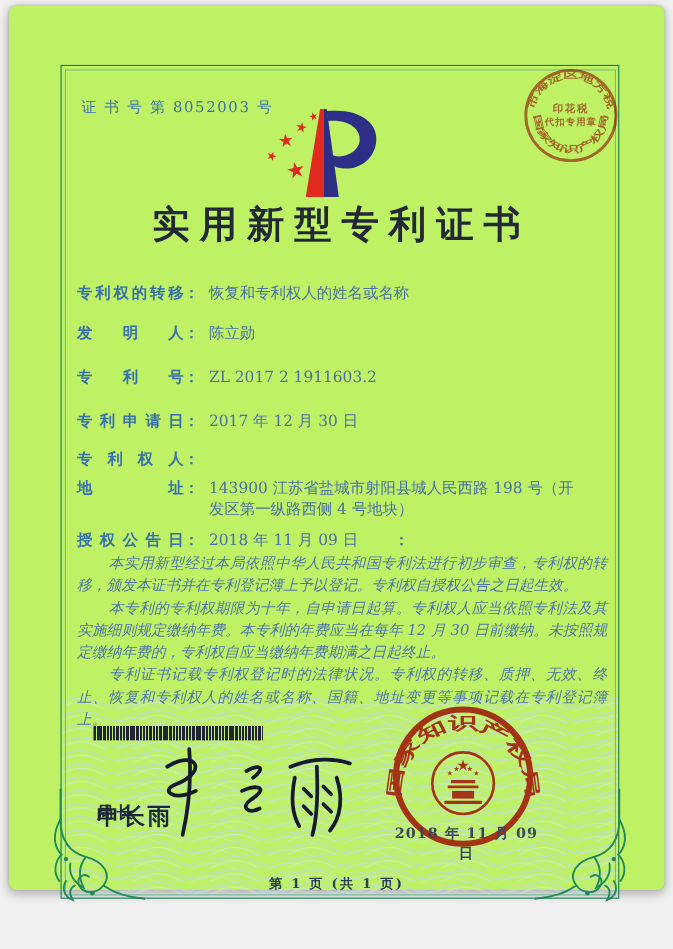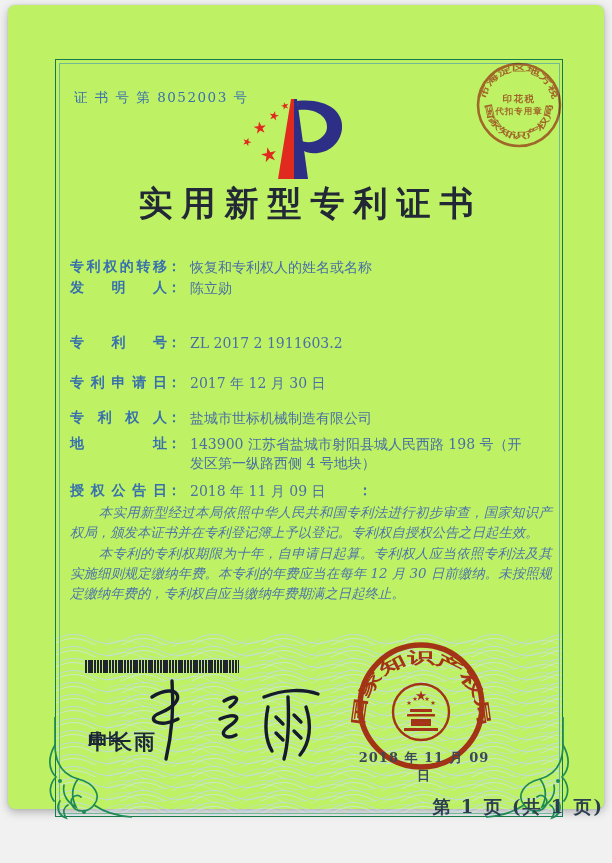--- a/index.html
+++ b/index.html
@@ -51,22 +51,22 @@
                   letter-spacing:3px; color:#1c2838; z-index:5; }
   .signer-name  { position:absolute; left:80px; top:723px; font-size:21px; font-weight:700;
                   letter-spacing:2px; color:#1c2838; z-index:5; }
   .signature { position:absolute; left:128px; top:662px; width:195px; height:100px; z-index:5; }
 
   .seal { position:absolute; left:343px; top:631px; width:140px; height:140px; z-index:5;
           mix-blend-mode:multiply; opacity:.92; }
   .seal-date { position:absolute; left:346px; top:744px; width:140px; text-align:center;
                font-size:13px; letter-spacing:1px; color:#3c4658; font-weight:600; z-index:6; }
 
-  .footer { position:absolute; left:0; top:790px; width:100%; text-align:right;
-            font-size:18px; font-weight:700; letter-spacing:2px; color:#2c3e50; z-index:4; }
+  .footer { position:absolute; left:0; top:790px; width:100%; text-align:center;
+            font-size:12px; font-weight:700; letter-spacing:2px; color:#2c3e50; z-index:4; }
 
   .fl-bl { position:absolute; left:30px; top:712px; width:94px; height:106px; z-index:3; }
   .fl-br { position:absolute; left:478px; top:712px; width:94px; height:106px; z-index:3;
            transform:scaleX(-1); }
 </style>
 </head>
 <body>
 
 <div class="stage">
   <div class="page">
@@ -144,21 +144,21 @@
 
     <div class="title">实用新型专利证书</div>
 
     <div class="field" style="top:253px">
       <span class="flabel">
           <i class="jt" style="font-style:normal">专利权的转移</i>
           <b class="colon" style="font-weight:600">：</b>
         </span>
       <span class="fvalue">恢复和专利权人的姓名或名称</span>
     </div>
-    <div class="field" style="top:274px">
+    <div class="field" style="top:289px">
       <span class="flabel">
           <i class="jt" style="font-style:normal">发明人</i>
           <b class="colon" style="font-weight:600">：</b>
         </span>
       <span class="fvalue">陈立勋</span>
     </div>
     <div class="field" style="top:329px">
       <span class="flabel">
           <i class="jt" style="font-style:normal">专利号</i>
           <b class="colon" style="font-weight:600">：</b>
@@ -170,21 +170,20 @@
           <i class="jt" style="font-style:normal">专利申请日</i>
           <b class="colon" style="font-weight:600">：</b>
         </span>
       <span class="fvalue">2017 年 12 月 30 日</span>
     </div>
     <div class="field" style="top:404px">
       <span class="flabel">
           <i class="jt" style="font-style:normal">专利权人</i>
           <b class="colon" style="font-weight:600">：</b>
         </span>
-      <span class="fvalue">盐城市世标机械制造有限公司</span>
     </div>
     <div class="field" style="top:430px">
       <span class="flabel">
           <i class="jt" style="font-style:normal">地址</i>
           <b class="colon" style="font-weight:600">：</b>
         </span>
       <span class="fvalue wrap">143900 江苏省盐城市射阳县城人民西路 198 号（开发区第一纵路西侧 4 号地块）</span>
     </div>
     <div class="field" style="top:477px">
       <span class="flabel">
@@ -193,22 +192,23 @@
         </span>
       <span class="fvalue">2018 年 11 月 09 日</span>
       <span class="grp2">
         <span class="flabel">
             <b class="colon" style="font-weight:600">：</b>
           </span>
       </span>
     </div>
 
     <div class="paras">
-      <p>本实用新型经过本局依照中华人民共和国专利法进行初步审查，国家知识产权局，颁发本证书并在专利登记簿上予以登记。专利权自授权公告之日起生效。</p>
+      <p>本实用新型经过本局依照中华人民共和国专利法进行初步审查，专利权的转移，颁发本证书并在专利登记簿上予以登记。专利权自授权公告之日起生效。</p>
       <p>本专利的专利权期限为十年，自申请日起算。专利权人应当依照专利法及其实施细则规定缴纳年费。本专利的年费应当在每年 12 月 30 日前缴纳。未按照规定缴纳年费的，专利权自应当缴纳年费期满之日起终止。</p>
+      <p>专利证书记载专利权登记时的法律状况。专利权的转移、质押、无效、终止、恢复和专利权人的姓名或名称、国籍、地址变更等事项记载在专利登记簿上。</p>
     </div>
 
     <div class="barcode"></div>
 
     <div class="signer-title">局长</div>
     <div class="signer-name">申长雨</div>
 
     <svg class="signature" viewBox="0 0 195 100">
       <g stroke="#151b2b" stroke-width="3.4" fill="none" stroke-linecap="round" stroke-linejoin="round">
         <path d="M36,14 C38,40 36,66 30,92"></path>

